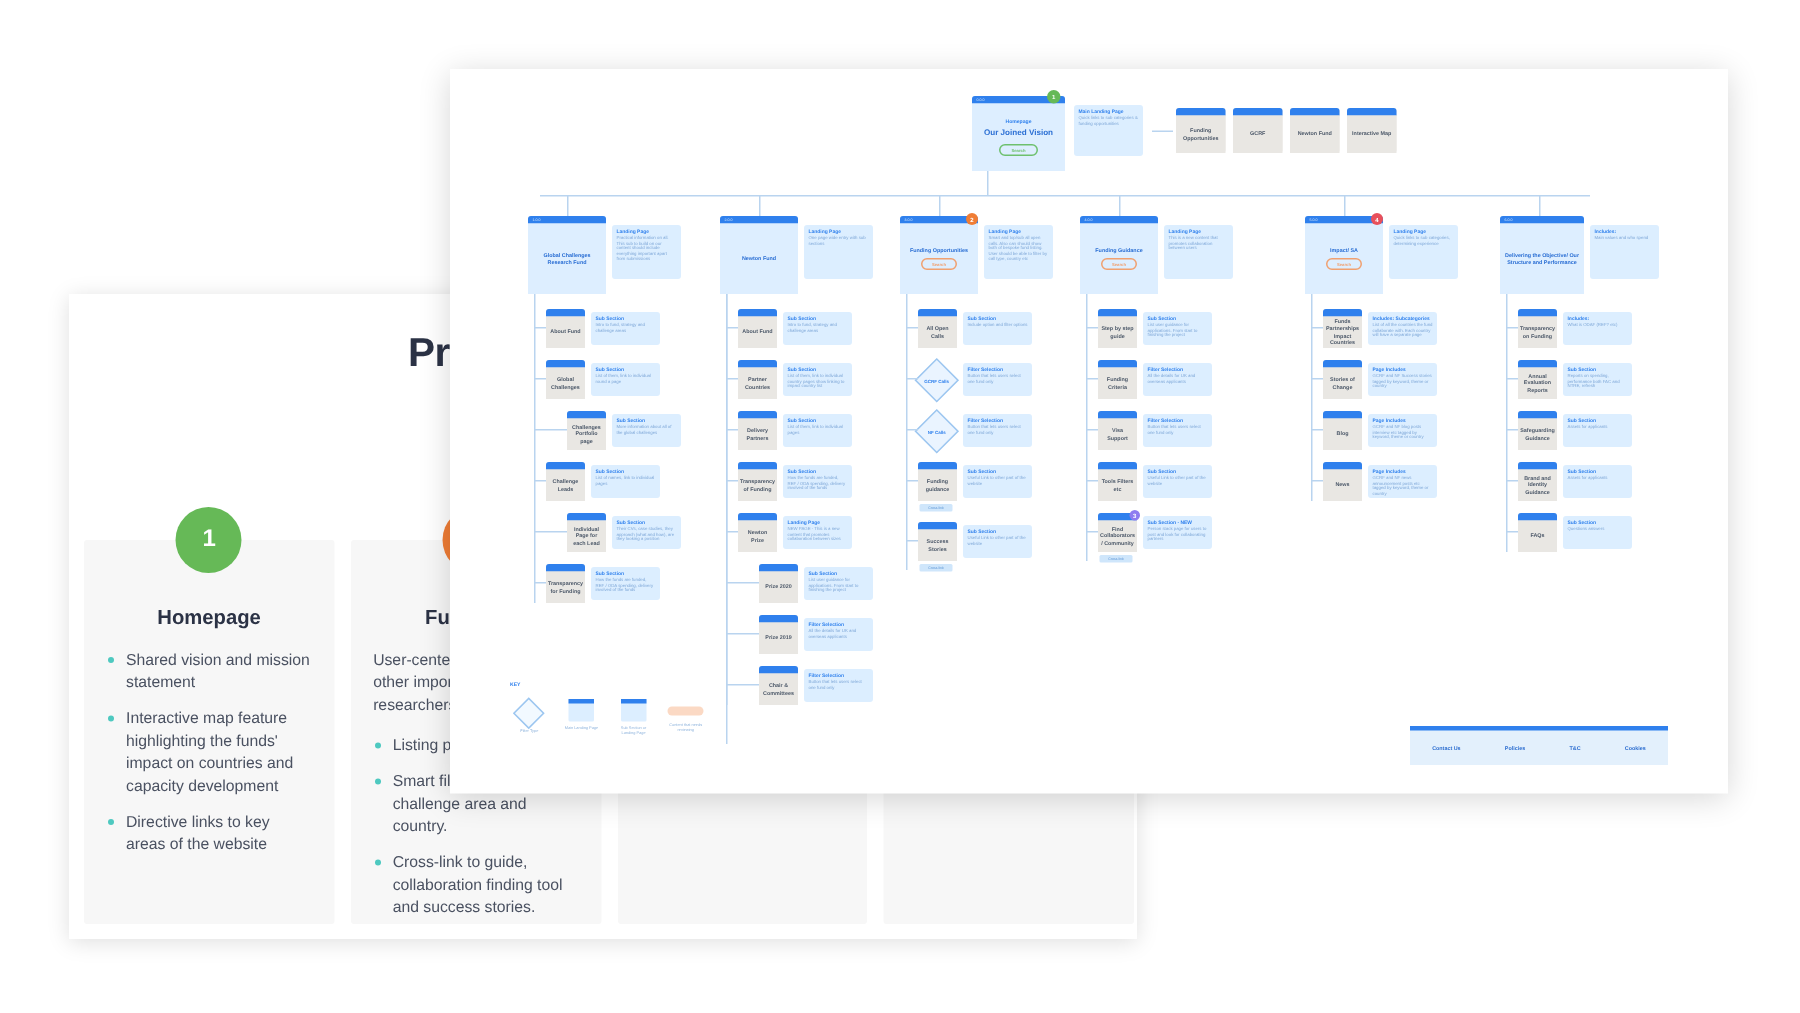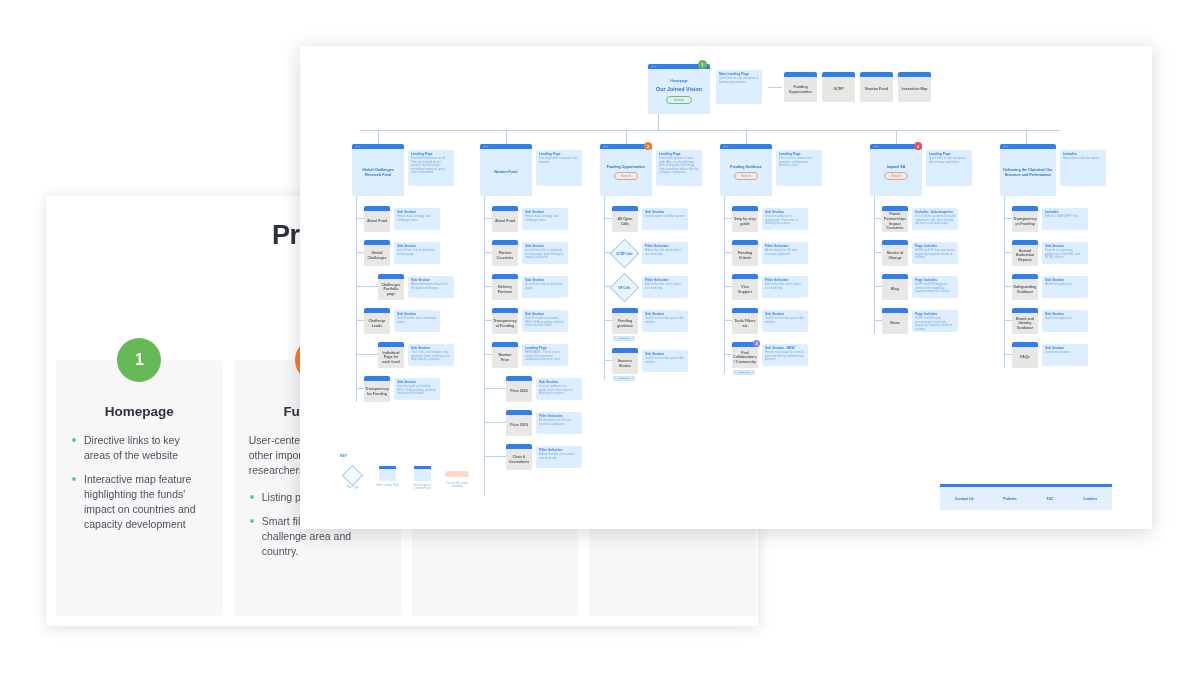--- a/index.html
+++ b/index.html
@@ -83,31 +83,33 @@
   <div id="slide-title">Pro</div>
   <div id="slide-sub">
     <span>We have outlined the website's key cont</span><br>
     <span>into tailored wireframes in order</span>
   </div>
   <div id="cards">
       <div class="card">
         <div class="badge" style="background:#66b957">1</div>
         <h3>Homepage</h3>
         <ul>
+          <li>Shared vision and mission statement</li>
+          <li>Interactive map feature highlighting the funds' impact on countries and capacity development</li>
           <li>Directive links to key areas of the website</li>
-          <li>Interactive map feature highlighting the funds' impact on countries and capacity development</li>
         </ul>
       </div>
       <div class="card">
         <div class="badge" style="background:#f07d35">2</div>
         <h3>Funding O</h3>
         <p>User-centere design and c other importa website. Oppo researchers t collaborators</p>
         <ul>
           <li>Listing pag calls / func</li>
           <li>Smart filter project, challenge area and country.</li>
+          <li>Cross-link to guide, collaboration finding tool and success stories.</li>
         </ul>
       </div>
       <div class="card">
         <div class="badge" style="background:#4ec9c0">3</div>
         <ul>
           <li>Clear explanation of application criteria</li>
           <li>Visa support, links to online tools and more</li>
         </ul>
       </div>
       <div class="card">

